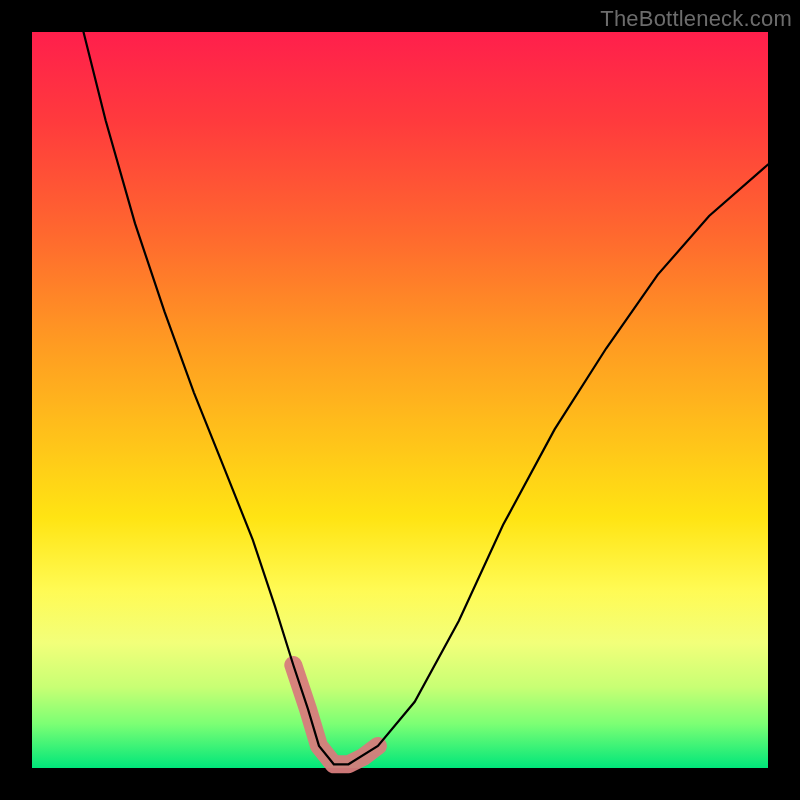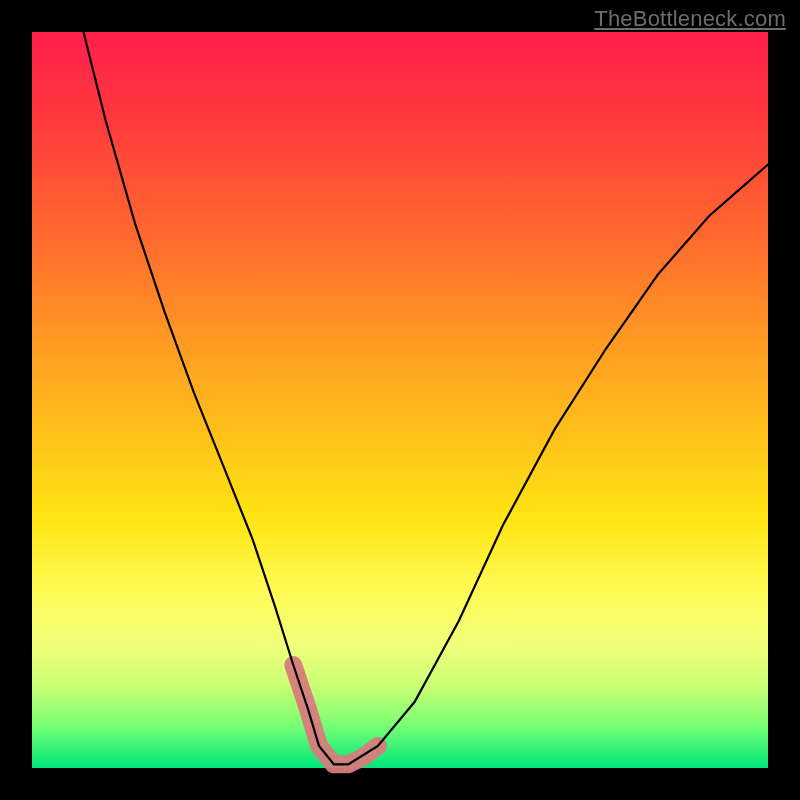--- a/index.html
+++ b/index.html
@@ -37,27 +37,26 @@
       #fffb55 76%,
       #f2ff7a 83%,
       #c8ff74 89%,
       #7cff74 94%,
       #00e67a 100%
     );
   }
   .watermark {
     position: absolute;
     top: 6px;
-    right: 14px;
+    right: 8px;
     color: #6c6c6c;
     font-size: 22px;
     font-weight: 400;
     letter-spacing: 0.2px;
     user-select: none;
-    text-decoration: underline;
   }
   svg.curve {
     position: absolute;
     top: 0;
     left: 0;
     width: 736px;
     height: 736px;
     overflow: visible;
   }
   .curve-path {

